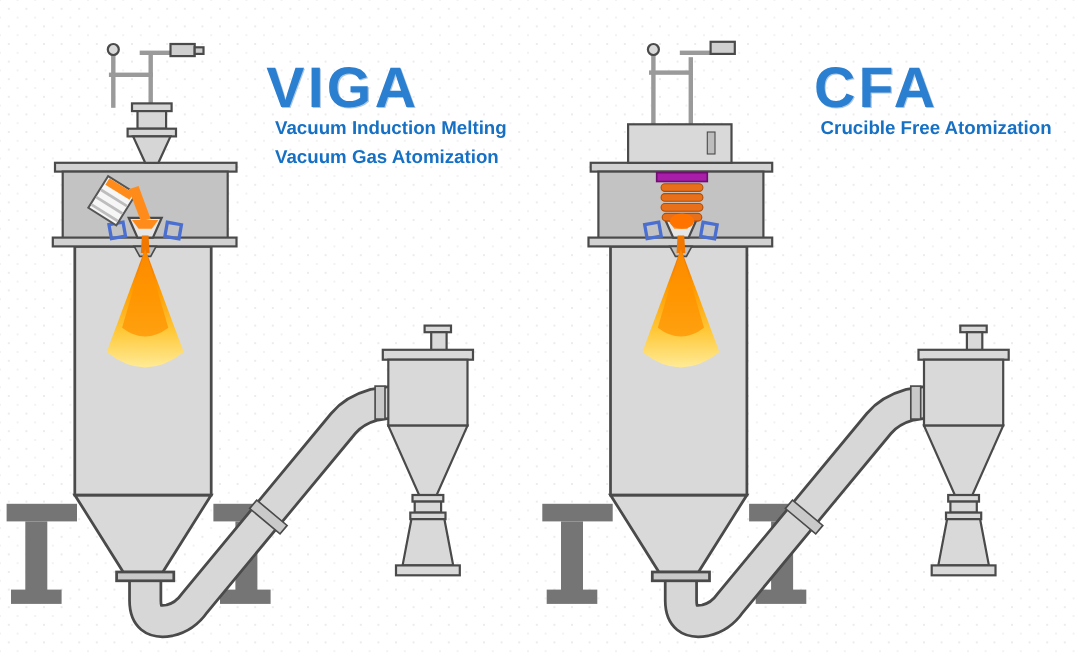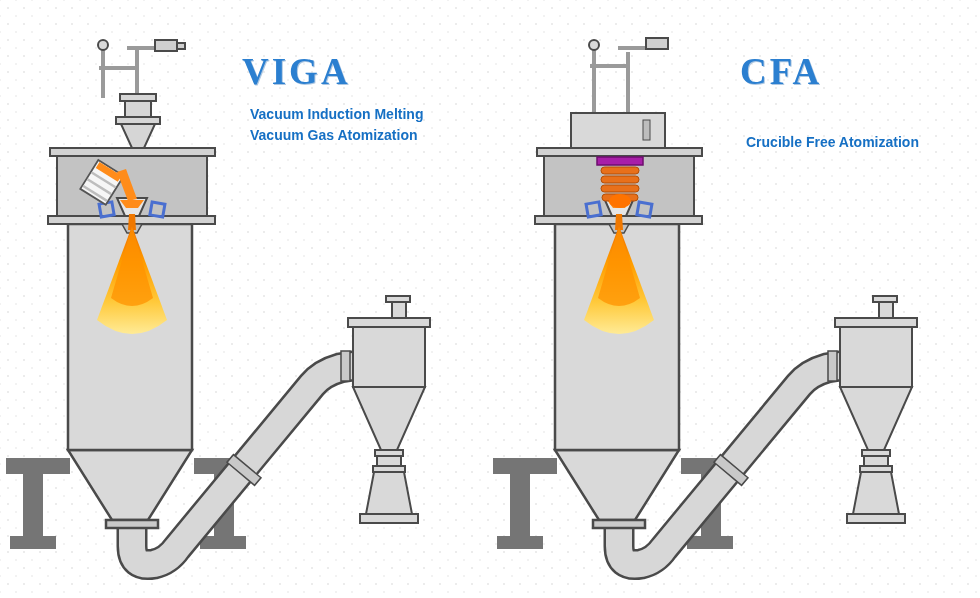--- a/index.html
+++ b/index.html
@@ -12,37 +12,36 @@
       radial-gradient(#ececec 1px, transparent 1.4px),
       radial-gradient(#f2f2f2 1px, transparent 1.4px);
     background-size:16px 16px,16px 16px;
     background-position:0 0,8px 8px;
     font-family:"Liberation Sans",sans-serif;
   }
   .scene{position:absolute;left:0;top:0;}
   .title{
     position:absolute;
     font-weight:bold;
-    font-size:37px;
+    font-size:52px;
     letter-spacing:3px;
     color:#2b7fd0;
     text-shadow:1px 1px 0 rgba(23,94,168,.35);
-    font-family:Liberation Serif, serif;
   }
   .subtitle{
     position:absolute;
     font-weight:bold;
-    font-size:14px;
+    font-size:17px;
     line-height:1.5;
     color:#1670c4;
   }
   .viga-title{left:242px;top:50px;}
   .viga-subtitle{left:250px;top:104px;}
   .cfa-title{left:740px;top:50px;}
-  .cfa-subtitle{left:746px;top:104px;margin-top:28px;}
+  .cfa-subtitle{left:746px;top:104px;}
 </style>
 </head>
 <body>
 
 <div class="canvas">
 
   <svg class="scene" width="980" height="598" viewBox="0 0 980 598">
     <defs>
       <linearGradient id="sprayGrad" x1="0" y1="0" x2="0" y2="1">
         <stop offset="0" stop-color="#ee6d00"></stop>

